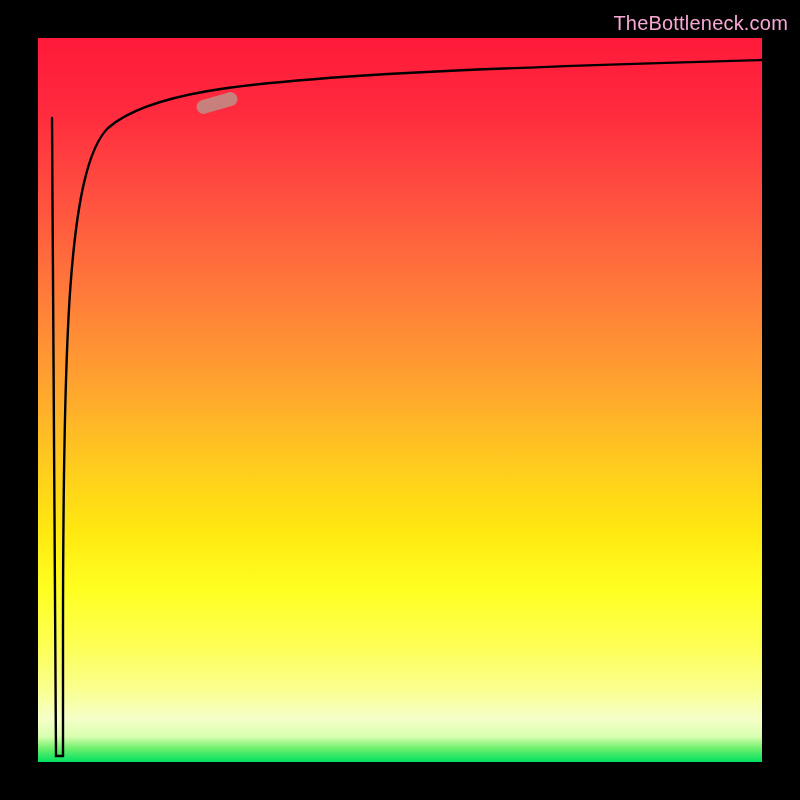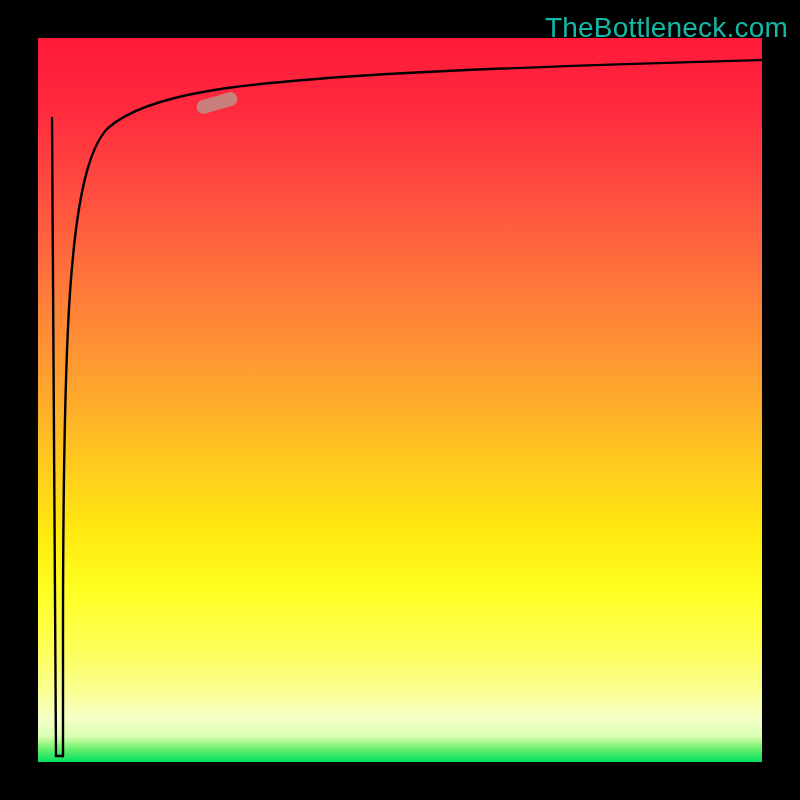--- a/index.html
+++ b/index.html
@@ -39,22 +39,22 @@
       #f6ffc8 94%,
       #d8ffb0 96.5%,
       #76f070 98%,
       #00e060 100%
     );
   }
   .watermark {
     position: absolute;
     top: 12px;
     right: 12px;
-    color: #14b8a6;
-    font-size: 28px;
+    color: #f9a8d4;
+    font-size: 20px;
     font-weight: 400;
     letter-spacing: 0.2px;
     z-index: 5;
     user-select: none;
   }
   svg.curve {
     position: absolute;
     left: 38px;
     top: 38px;
     width: 724px;

